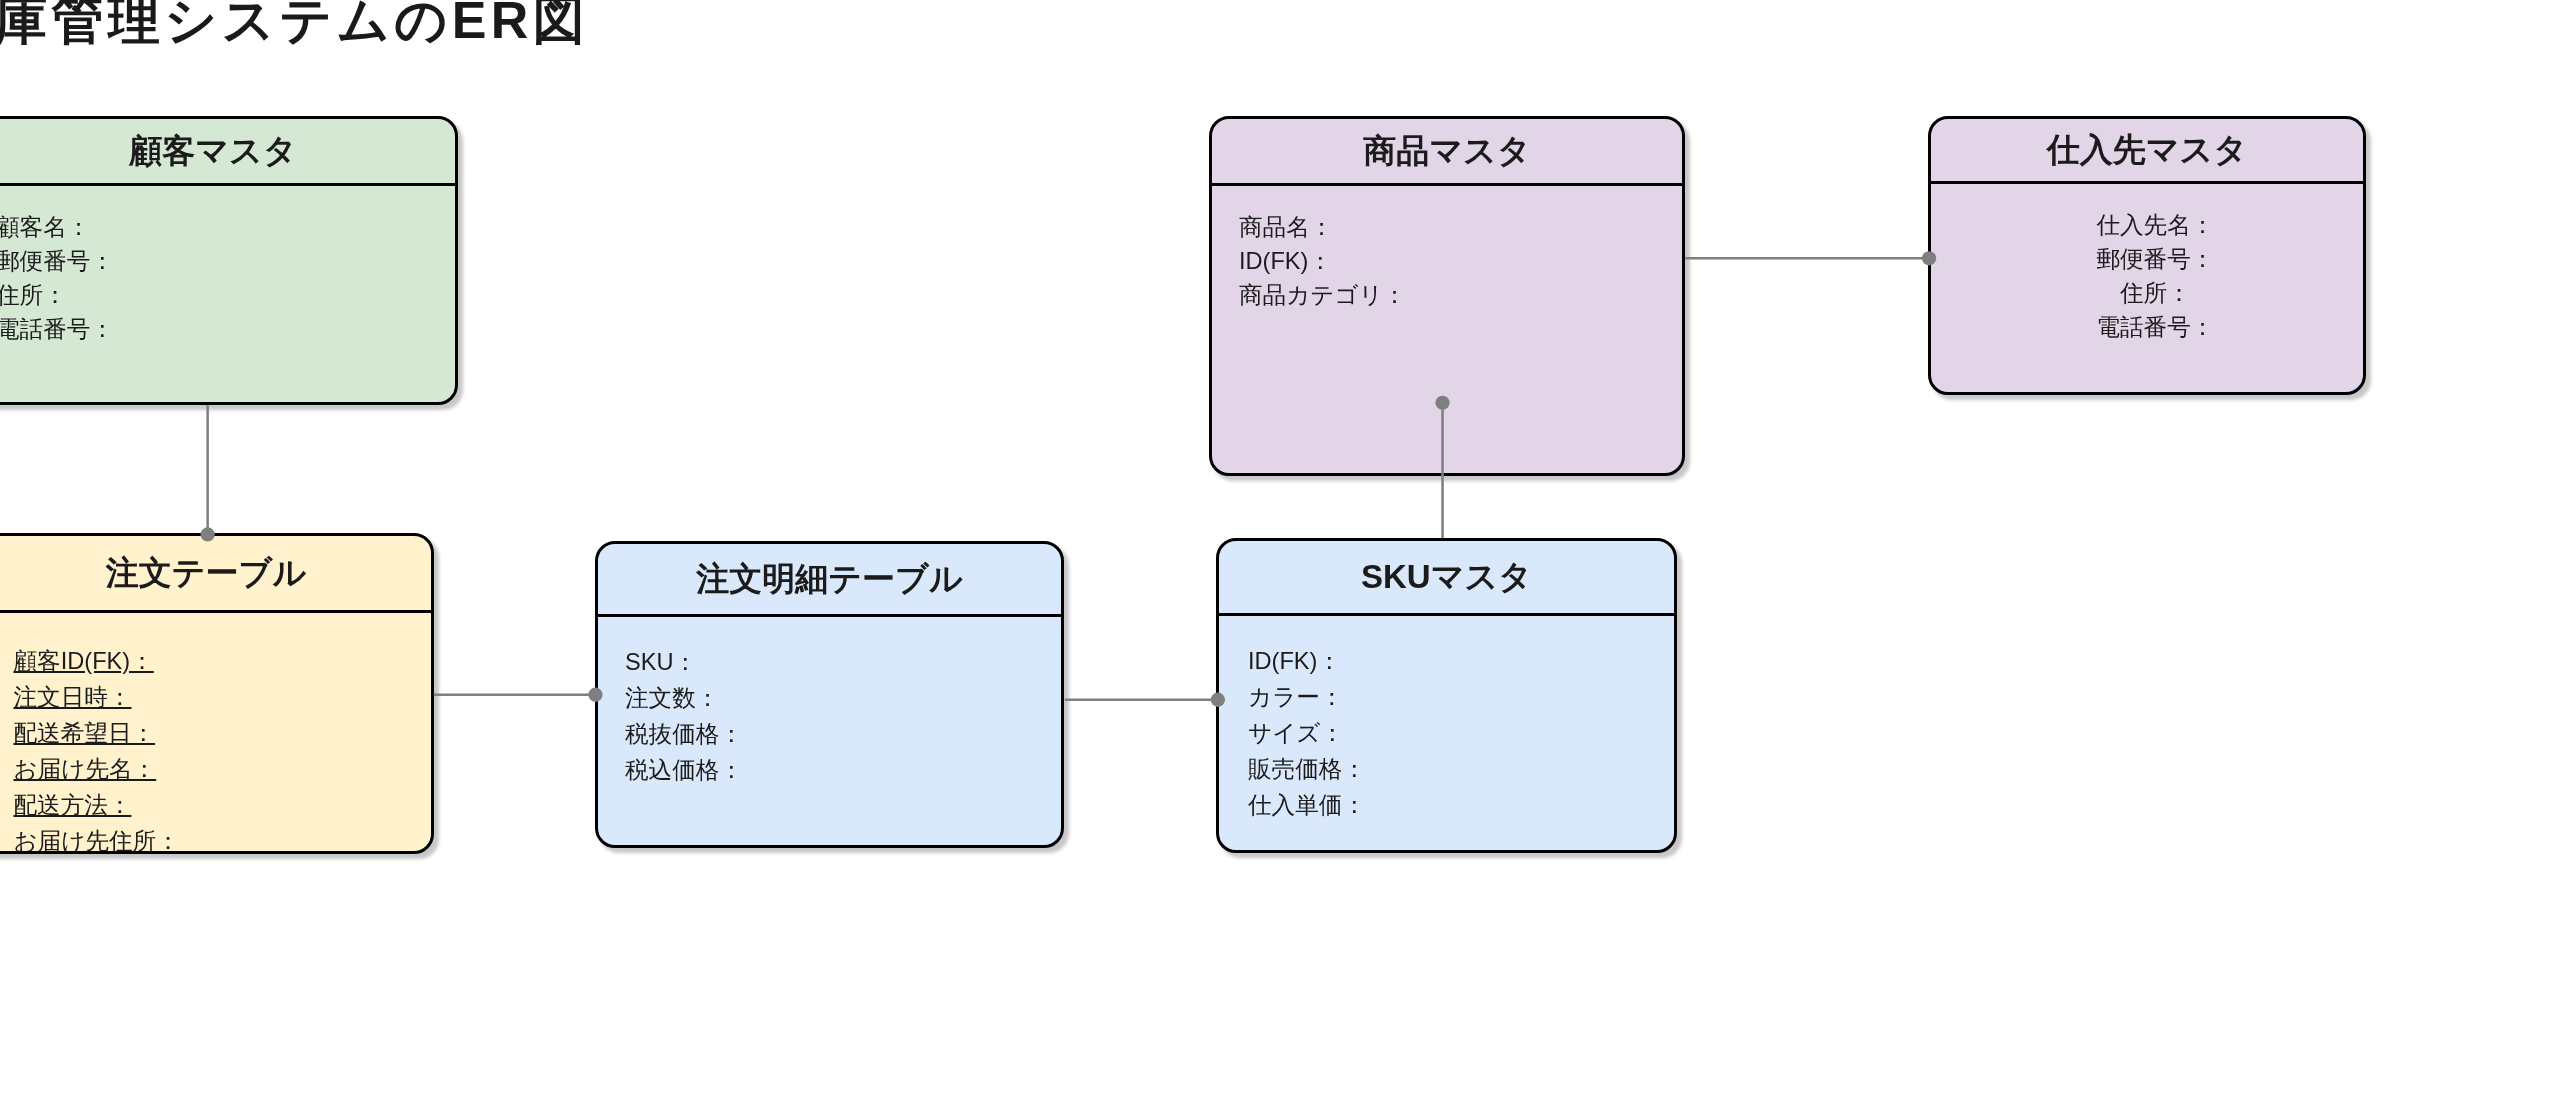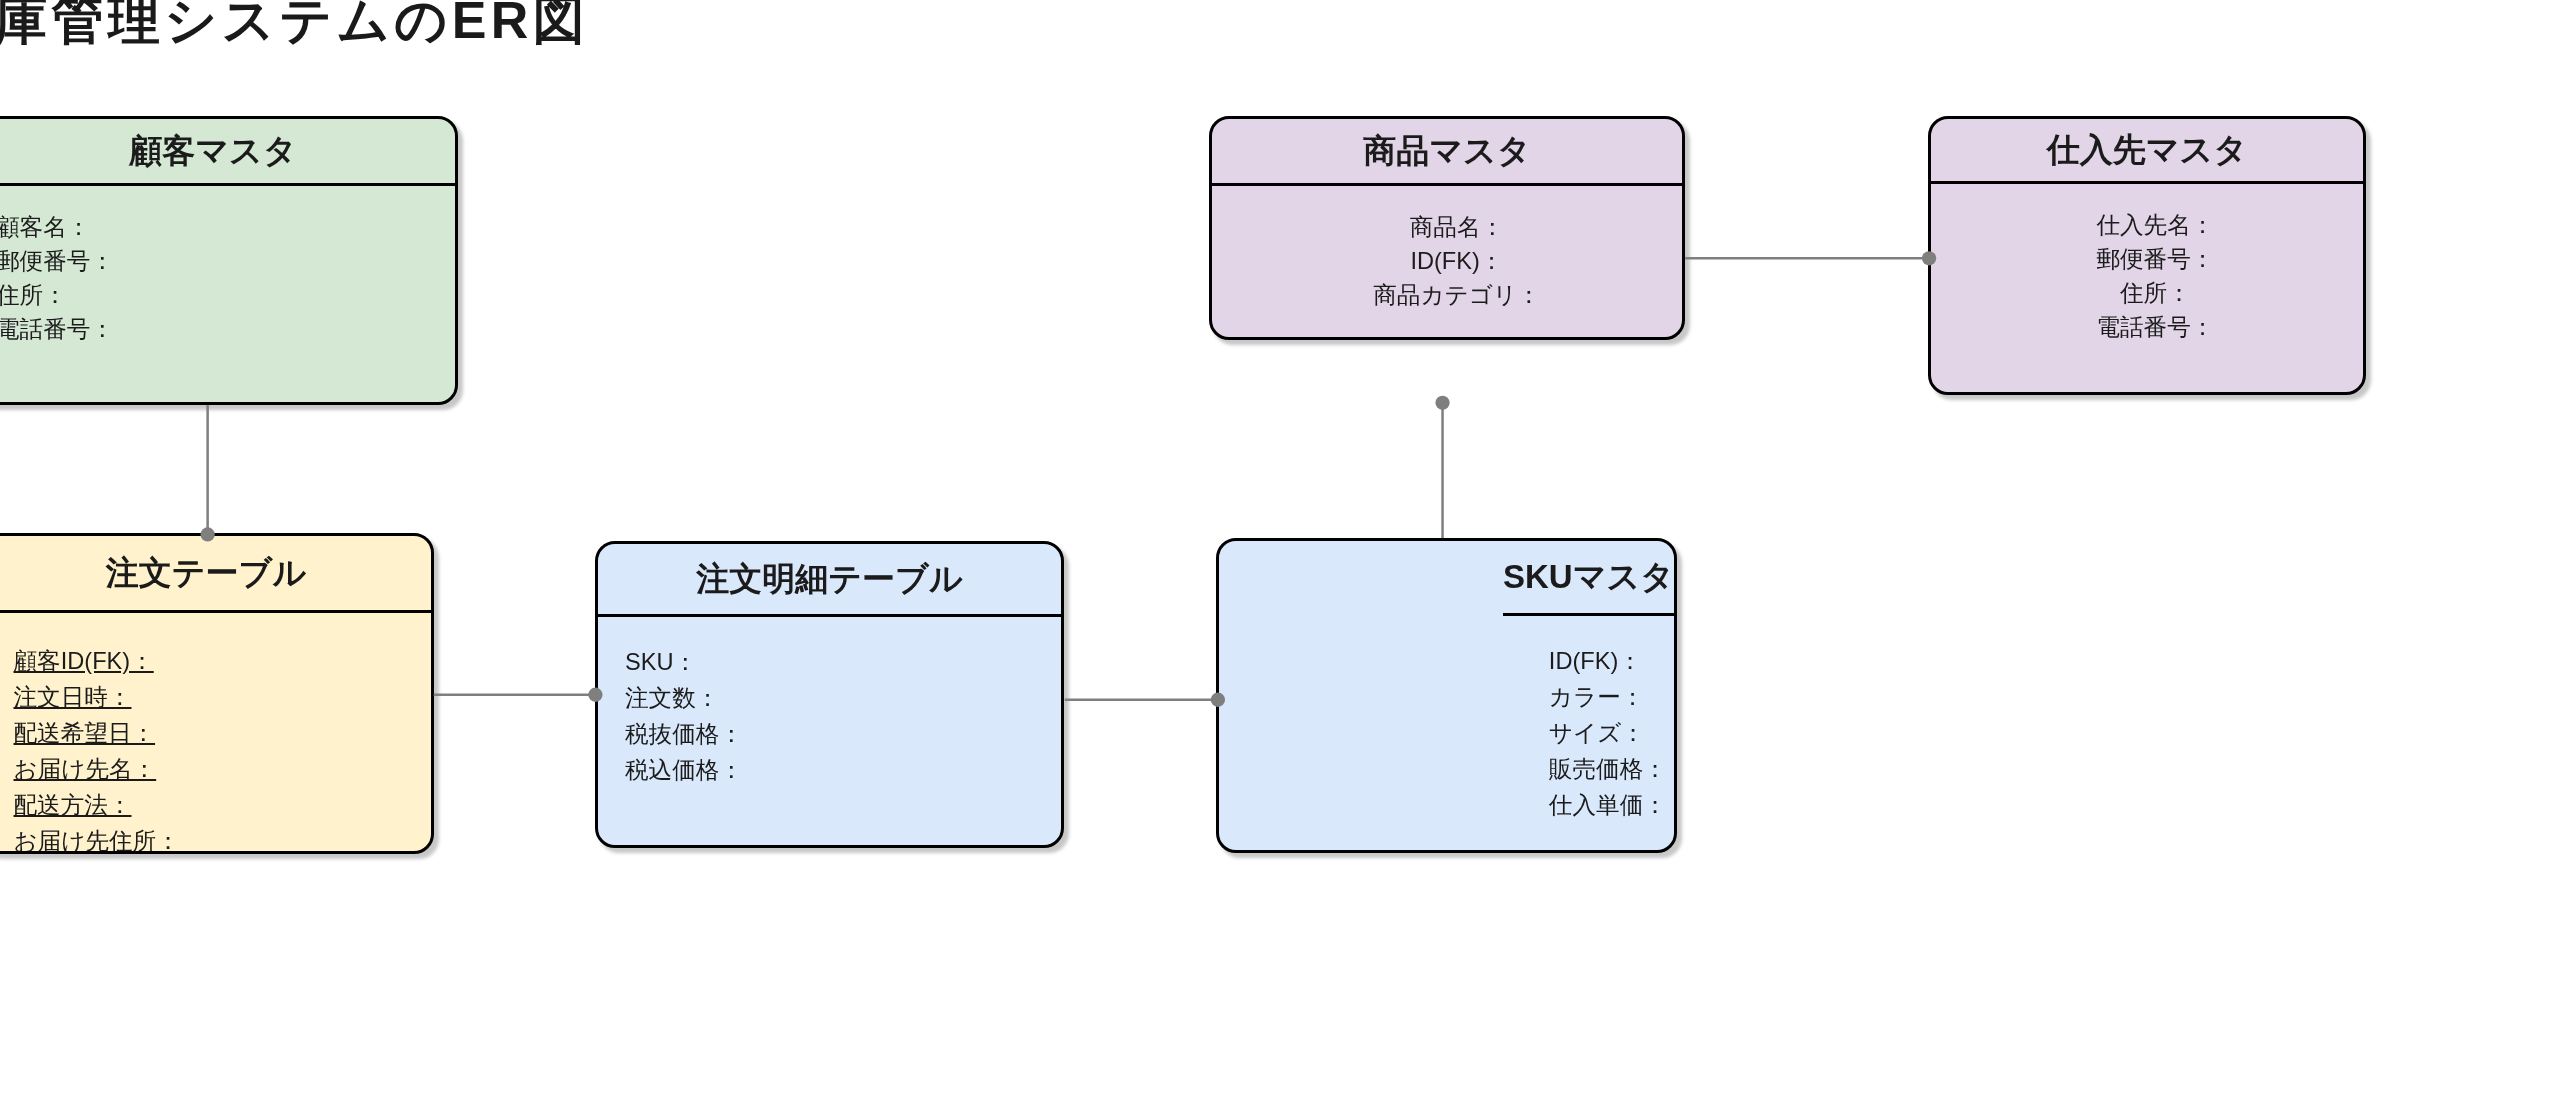--- a/index.html
+++ b/index.html
@@ -50,41 +50,41 @@
   .field-row {
     font-size: 23.6px;
     white-space: nowrap;
   }
   
   #entity-customer   { left: -32px;  top: 116px; width: 490px; height: 289px; }
   #entity-customer   .entity-header { height: 67px; }
   #entity-customer   .entity-body   { padding: 24px 7.2px 0 25px; }
   #entity-customer   .field-row     { line-height: 34px; }
 
-  #entity-product    { left: 1209px; top: 116px; width: 476px; height: 224px; text-align: center; }
+  #entity-product    { left: 1209px; top: 116px; width: 476px; height: 360px; }
   #entity-product    .entity-header { height: 67px; }
   #entity-product    .entity-body   { padding: 24px 7.2px 0 27px; }
   #entity-product    .field-row     { line-height: 34px; }
 
   #entity-supplier   { left: 1928px; top: 116px; width: 438px; height: 279px; }
   #entity-supplier   .entity-header { height: 65px; }
   #entity-supplier   .entity-body   { padding: 24px 7.2px 0 24px; }
   #entity-supplier   .field-row     { line-height: 34px; }
 
   #entity-order      { left: -21.5px;  top: 533px; width: 455px; height: 321px; }
   #entity-order      .entity-header { height: 77px; }
   #entity-order      .entity-body   { padding: 30px 7.2px 0 32px; }
   #entity-order      .field-row     { line-height: 36px; text-decoration: underline; }
 
   #entity-orderdetail{ left: 595px;  top: 541px; width: 469px; height: 307px; }
   #entity-orderdetail .entity-header { height: 73px; }
   #entity-orderdetail .entity-body   { padding: 27px 7.2px 0 27px; border-radius: 25px; }
   #entity-orderdetail .field-row     { line-height: 36px; }
 
-  #entity-sku        { left: 1216px; top: 538px; width: 461px; height: 315px; align-items: flex-end; }
+  #entity-sku        { left: 1216px; top: 538px; width: 461px; height: 315px; }
   #entity-sku        .entity-header { height: 75px; }
   #entity-sku        .entity-body   { padding: 27px 7.2px 0 29px; }
   #entity-sku        .field-row     { line-height: 36px; }
 
   .edges-overlay {
     position: absolute;
     left: 0; top: 0;
     width: 2576px; height: 1114px;
     z-index: 5;
     pointer-events: none;

